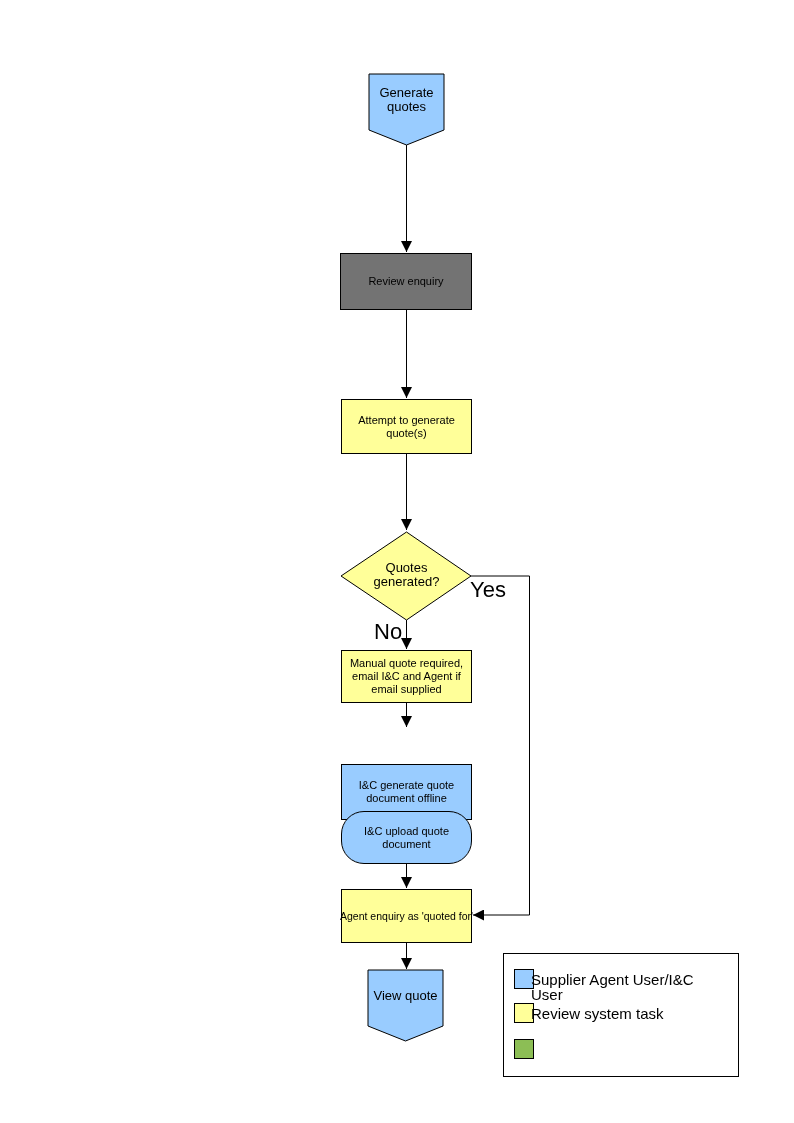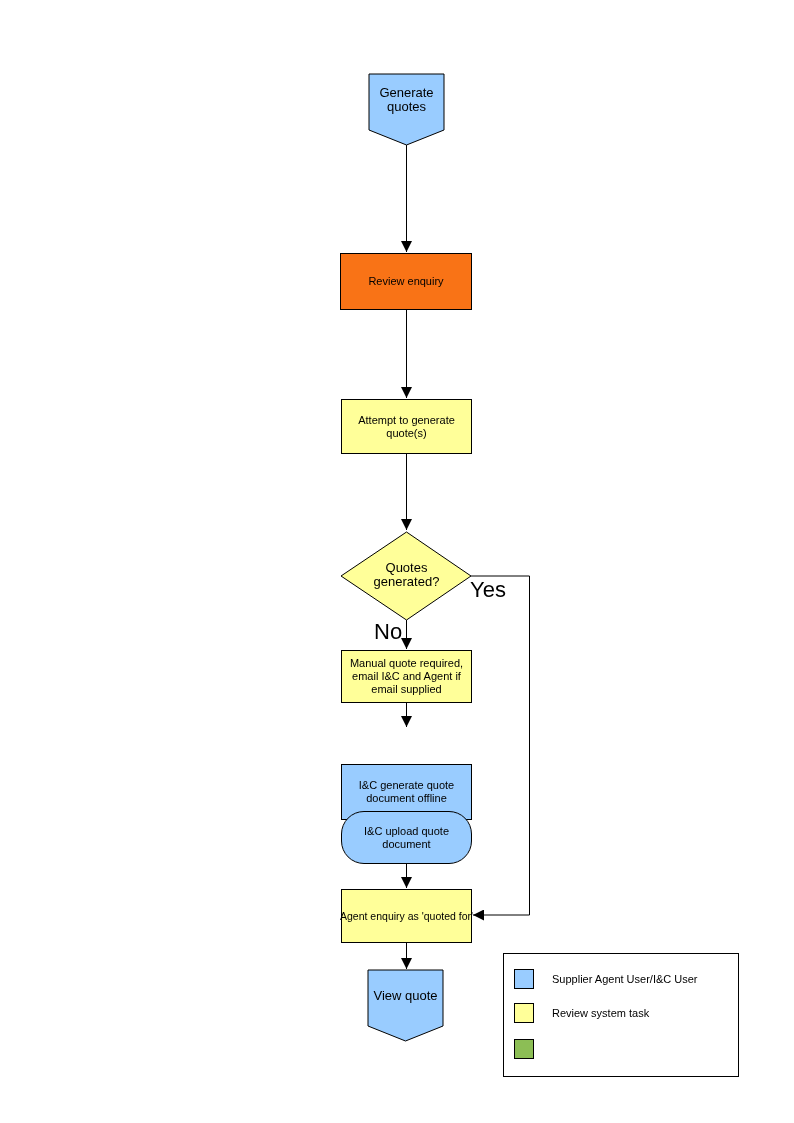--- a/index.html
+++ b/index.html
@@ -22,21 +22,21 @@
   }
   .legend {
     position:absolute; left:503px; top:953px; width:236px; height:124px;
     box-sizing:border-box; border:1px solid #000; background:#fff;
   }
   .legend .swatch {
     position:absolute; left:10px; width:20px; height:20px;
     box-sizing:border-box; border:1px solid #000;
   }
   .legend .legend-label {
-    position:absolute; left:48px; font-size:11px; line-height:15px; width:180px;
+    position:absolute; left:27px; font-size:15px; line-height:15px; width:180px;
   }
   .nowrap { white-space:nowrap; }
 </style>
 </head>
 <body>
 
 <div class="canvas">
 
   <svg class="layer" width="794" height="1123" viewBox="0 0 794 1123">
     <defs>
@@ -64,21 +64,21 @@
 
   <div class="shape-label" style="left:369px; top:86px; width:75px;">Generate quotes</div>
 
   <div class="shape-label" style="left:370px; top:561px; width:73px;">Quotes generated?</div>
 
   <div class="shape-label" style="left:368px; top:989px; width:75px;">View quote</div>
 
   <div class="branch-label" style="left:470px; top:579px;">Yes</div>
   <div class="branch-label" style="left:374px; top:621px;">No</div>
 
-  <div class="node" style="left: 340px; top: 253px; width: 132px; height: 57px; background: #f97316;">Review enquiry</div>
+  <div class="node" style="left: 340px; top: 253px; width: 132px; height: 57px; background: #737373;">Review enquiry</div>
 
   <div class="node" style="left: 341px; top: 399px; width: 131px; height: 55px; background: rgb(255, 255, 153);">Attempt to generate quote(s)</div>
 
   <div class="node" style="left: 341px; top: 650px; width: 131px; height: 53px; line-height: 13px; background: rgb(255, 255, 153);">Manual quote required, email I&amp;C and Agent if email supplied</div>
 
   <div class="node" style="left: 341px; top: 728px; width: 131px; height: 56px; background: rgb(153, 204, 255); margin-top: 36px;">I&amp;C generate quote document offline</div>
 
   <div class="node" style="left: 341px; top: 811px; width: 131px; height: 53px; background: rgb(153, 204, 255); border-radius: 23px;">I&amp;C upload quote document</div>
 
   <div class="node nowrap" style="left: 341px; top: 889px; width: 131px; height: 54px; font-size: 10.5px; padding: 2px 0px; background: rgb(255, 255, 153);">Agent enquiry as 'quoted for'</div>

